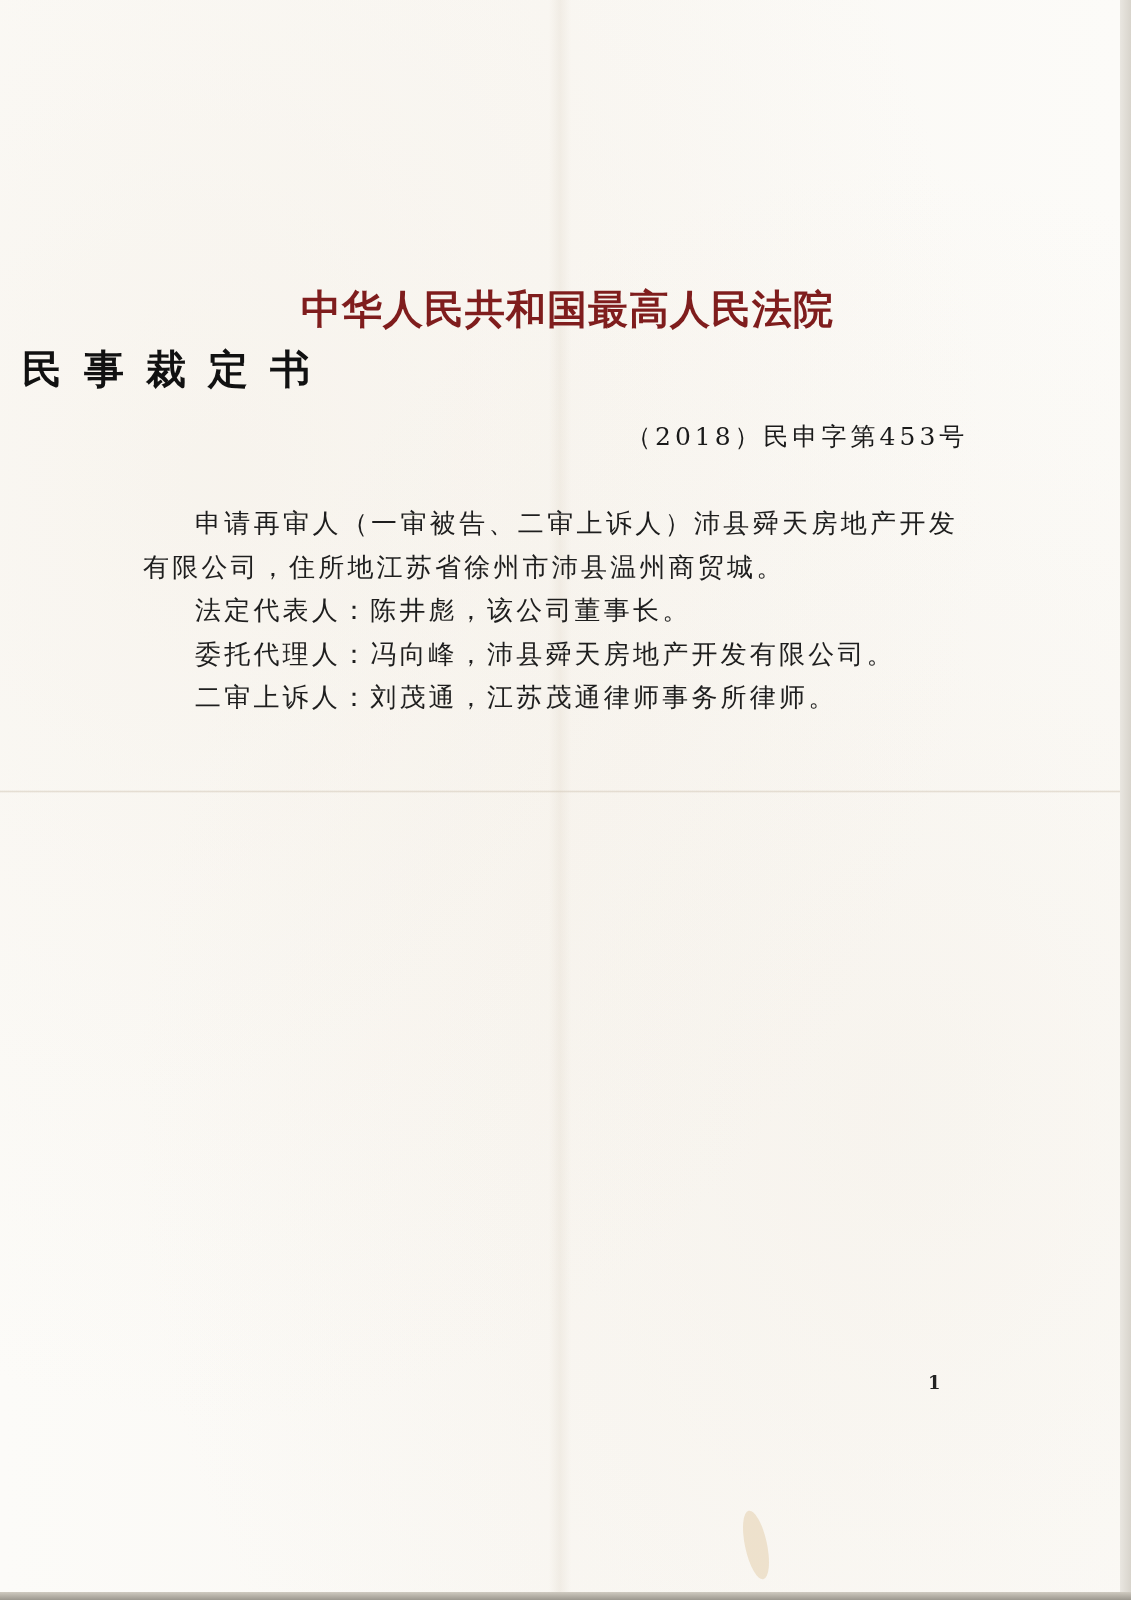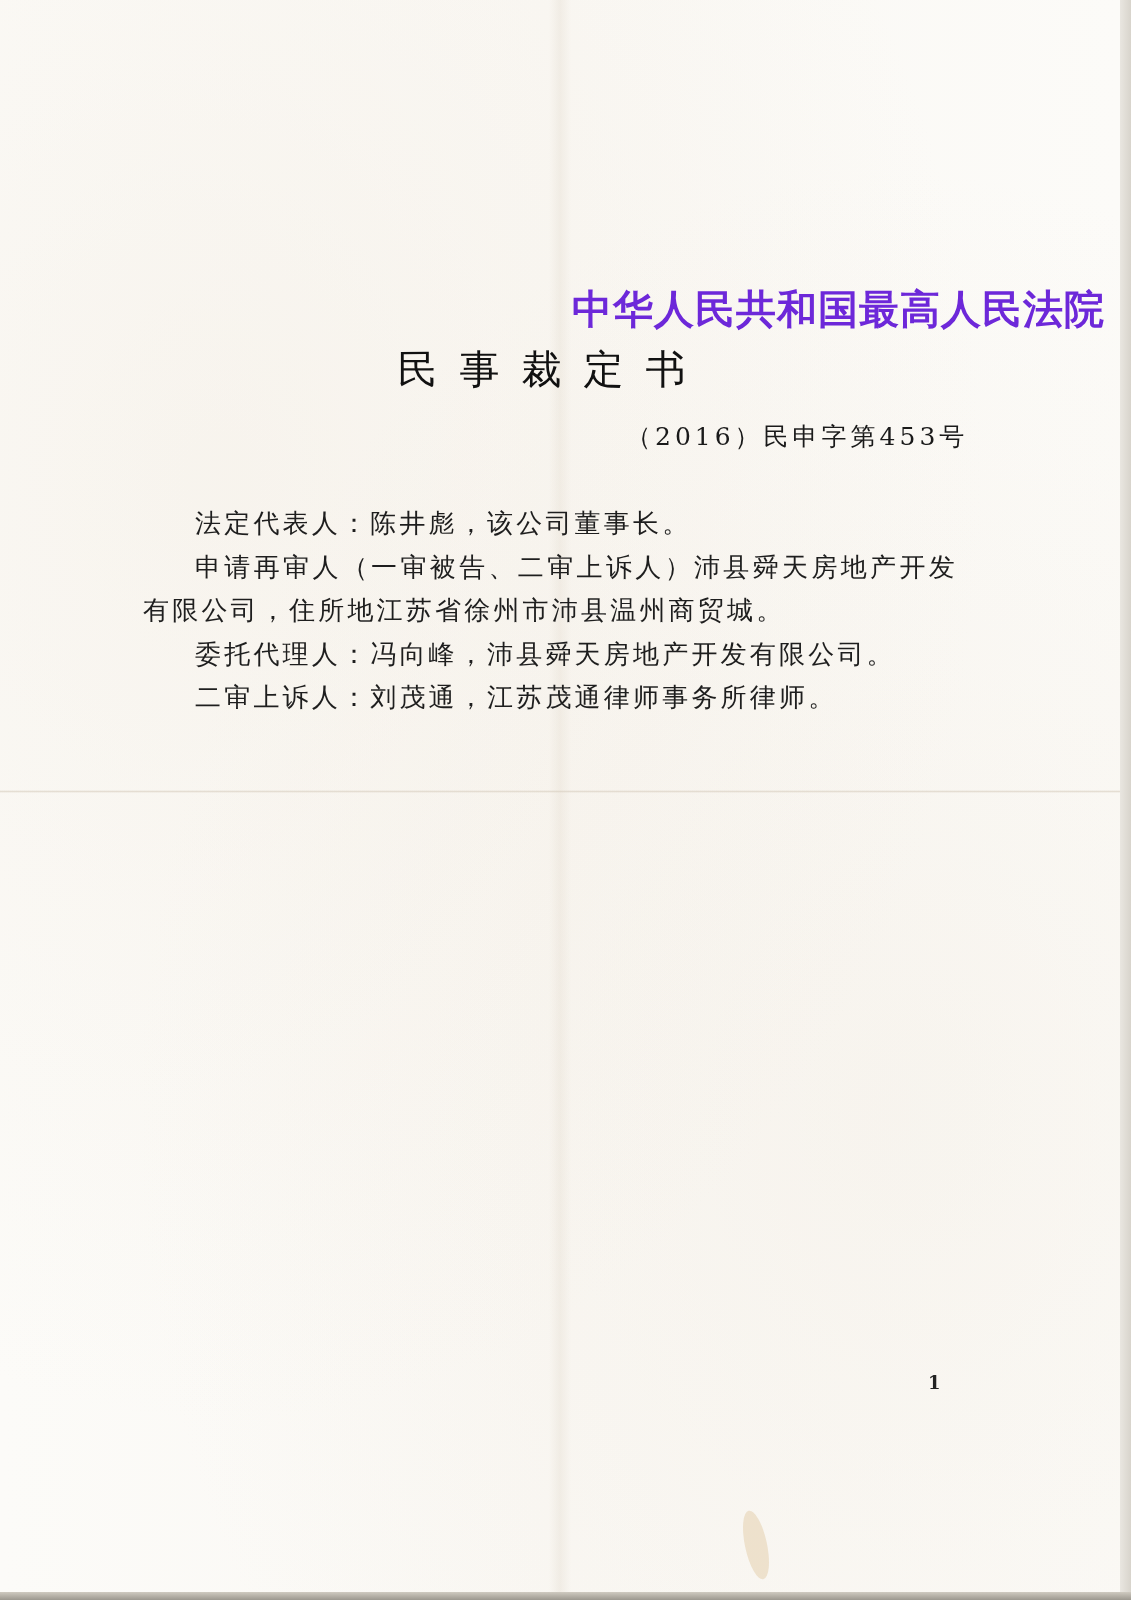--- a/index.html
+++ b/index.html
@@ -28,28 +28,28 @@
     position: absolute; left: 0; bottom: 0; width: 1131px; height: 8px;
     background: linear-gradient(180deg, #cfcac0, #9c988f);
   }
   .stain {
     position: absolute; left: 745px; top: 1510px; width: 22px; height: 70px;
     border-radius: 50%;
     background: rgba(225,200,160,0.45);
     transform: rotate(-12deg);
   }
   .title-1 {
-    position: absolute; left: 0; width: 1105px; top: 282px; text-align: right;
+    position: absolute; left: 15px; width: 1105px; top: 282px; text-align: center;
     font-family: "DejaVu Serif", serif; font-weight: bold; font-size: 40px;
-    letter-spacing: 1px; color: #6d28d9;
+    letter-spacing: 1px; color: #7f1d1d;
   }
   .title-2 {
-    position: absolute; left: 0; width: 1105px; top: 342px; text-align: center;
-    font-family: "DejaVu Serif", serif; font-weight: normal; font-size: 40px;
-    letter-spacing: 22px; color: #111; box-sizing: border-box;
+    position: absolute; left: 0; width: 1105px; top: 342px; 
+    font-family: "DejaVu Serif", serif; font-weight: bold; font-size: 40px;
+    letter-spacing: 22px; color: #111; padding-left: 22px; box-sizing: border-box;
   }
   .case-no {
     position: absolute; left: 626px; top: 420px;
     font-size: 25px; letter-spacing: 4px; color: #1a1a1a;
   }
   .body-text {
     position: absolute; left: 143px; top: 502px; width: 815px;
     font-family: "DejaVu Sans", sans-serif; font-size: 26px; line-height: 43.5px;
     letter-spacing: 3.2px; color: #1e1e1e; text-align: justify;
   }
@@ -63,22 +63,22 @@
 <body>
 
 <div class="paper"></div>
 <div class="fold-h"></div>
 <div class="stain"></div>
 <div class="edge-right"></div>
 <div class="edge-bottom"></div>
 
 <div class="title-1">中华人民共和国最高人民法院</div>
 <div class="title-2">民事裁定书</div>
-<div class="case-no">（2016）民申字第453号</div>
+<div class="case-no">（2018）民申字第453号</div>
 
 <div class="body-text">
+  <p>申请再审人（一审被告、二审上诉人）沛县舜天房地产开发有限公司，住所地江苏省徐州市沛县温州商贸城。</p>
   <p>法定代表人：陈井彪，该公司董事长。</p>
-  <p>申请再审人（一审被告、二审上诉人）沛县舜天房地产开发有限公司，住所地江苏省徐州市沛县温州商贸城。</p>
   <p>委托代理人：冯向峰，沛县舜天房地产开发有限公司。</p>
   <p>二审上诉人：刘茂通，江苏茂通律师事务所律师。</p>
 </div>
 
 <div class="page-number">1</div>
 
 </body></html>

